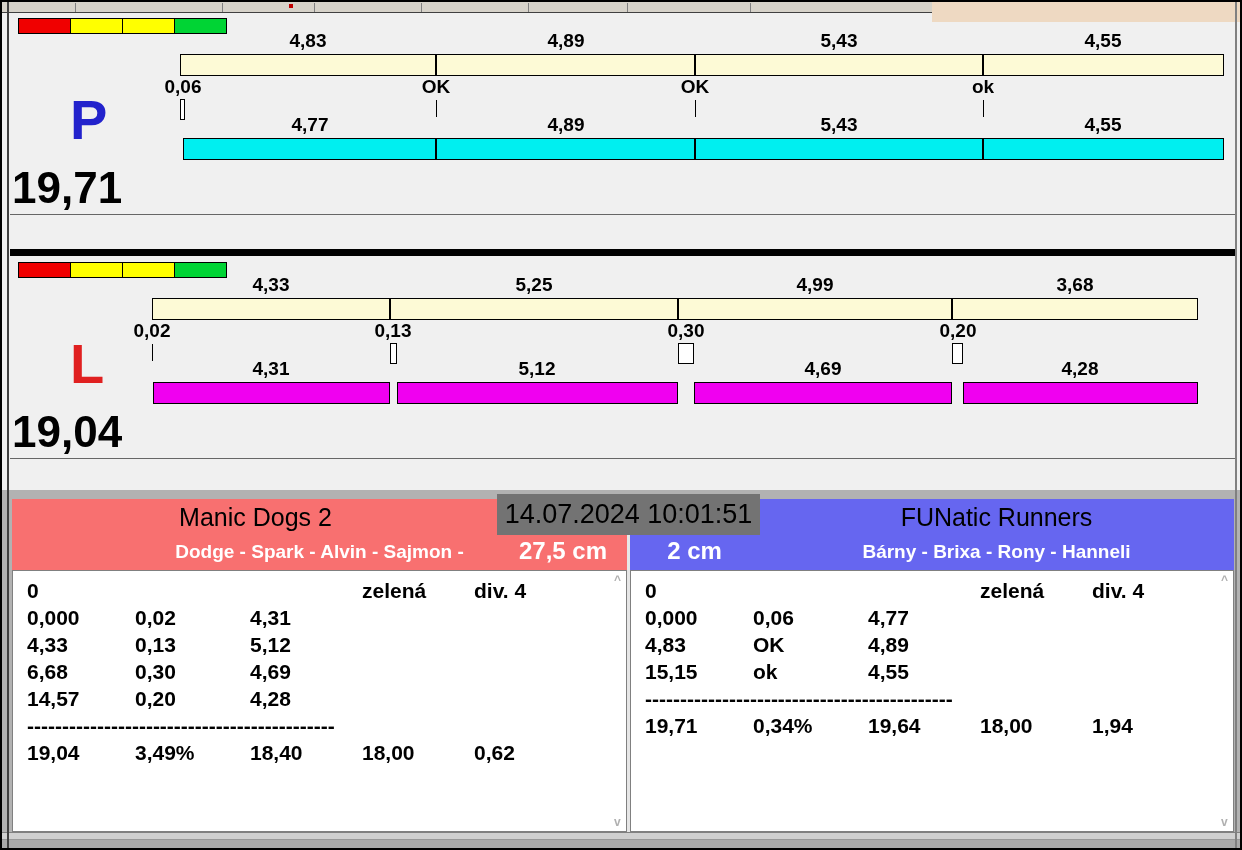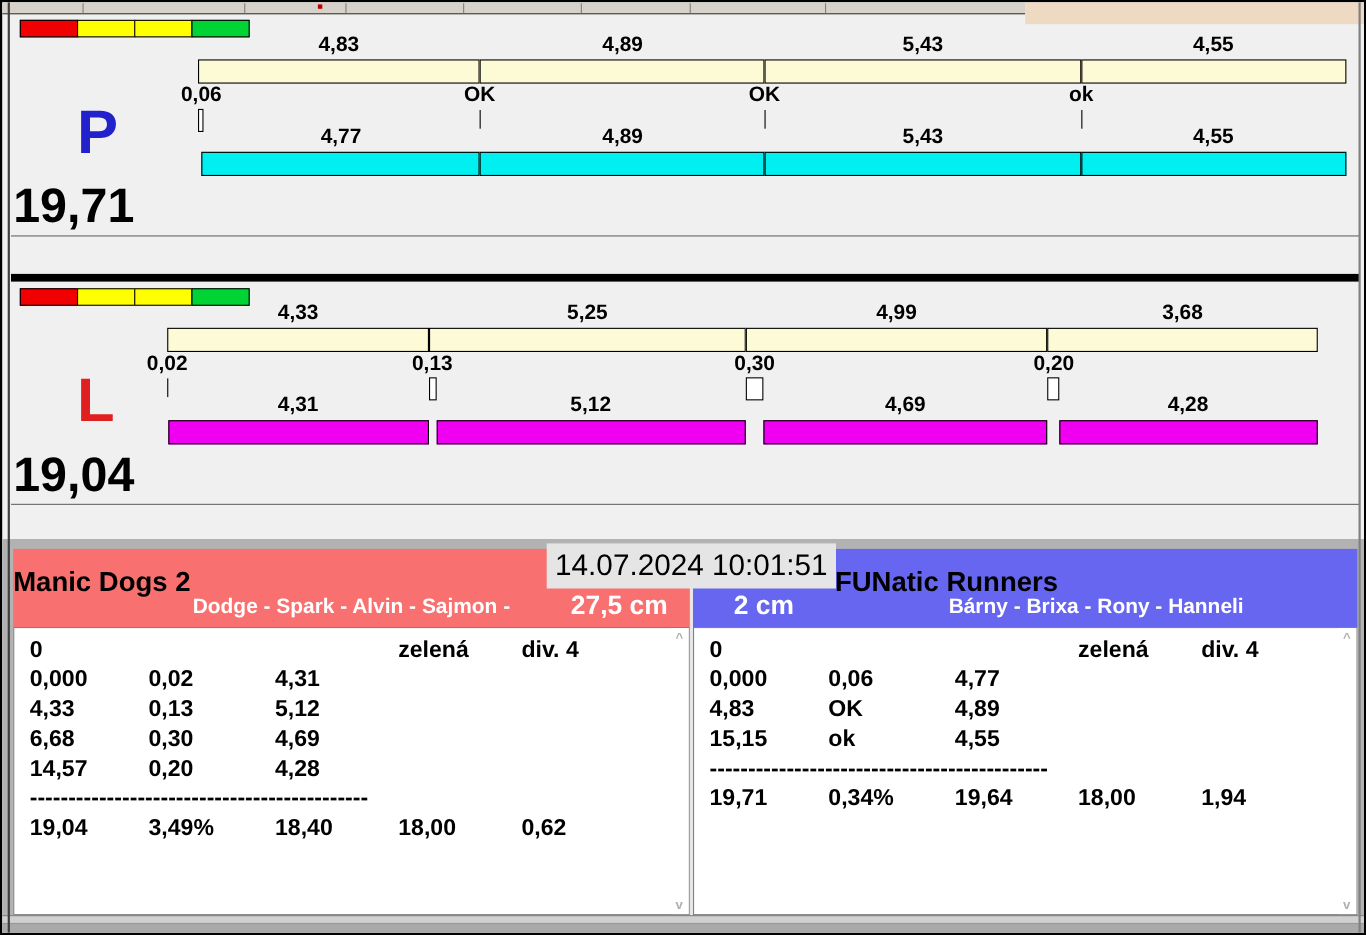--- a/index.html
+++ b/index.html
@@ -28,30 +28,30 @@
   .lane-total{position:absolute;left:10px;top:152px;font-size:44px;font-weight:bold;color:#000;line-height:1}
   .lane-line{position:absolute;left:8px;right:8px;top:200px;height:1px;background:#666}
   .black-divider{position:absolute;left:8px;top:247px;width:1226px;height:7px;background:#000}
 
   
   .bottom-region{position:absolute;left:0;top:488px;width:1242px;height:362px;background:#b2b2b2}
   .panel-gap{position:absolute;left:625px;top:9px;width:3px;height:333px;background:#e6e6e6}
   .team-header{position:absolute;top:9px;height:71px}
   #team0{left:10px;width:615px}
   #team1{left:628px;width:604px}
-  .team-title{position:absolute;top:16px;font-size:25px;font-weight:bold;color:#000;text-align:left;white-space:nowrap}
+  .team-title{position:absolute;top:4px;font-size:25px;font-weight:normal;color:#000;text-align:center;white-space:nowrap}
   #team0 .team-title{left:0;width:487px}
   #team1 .team-title{left:129px;width:475px}
   .team-dogs{position:absolute;top:42px;font-size:19px;font-weight:bold;color:#fff;text-align:center;white-space:nowrap}
   #team0 .team-dogs{left:0;width:615px}
   #team1 .team-dogs{left:129px;width:475px}
   .team-cm{position:absolute;top:38px;font-size:24px;font-weight:bold;color:#fff;text-align:center;white-space:nowrap}
   #team0 .team-cm{left:487px;width:128px}
   #team1 .team-cm{left:0;width:129px}
-  .date-box{position:absolute;left:495px;top:4px;width:263px;height:41px;background:#e5e5e5;color:#000;font-size:27px;line-height:41px;text-align:center;white-space:nowrap}
+  .date-box{position:absolute;left:495px;top:4px;width:263px;height:41px;background:#737373;color:#000;font-size:27px;line-height:41px;text-align:center;white-space:nowrap}
 
   .results{position:absolute;top:80px;height:262px;background:#fff;border:1px solid #808080}
   #results0{left:10px;width:615px}
   #results1{left:628px;width:604px}
   .rtable{position:absolute;left:14px;top:8px;right:20px}
   .trow{height:27px;font-size:21px;font-weight:bold;color:#000;white-space:nowrap}
   .tcell{display:inline-block}
   .scroll{position:absolute;right:0;top:0;width:16px;height:100%;background:#fff}
   .scroll .up,.scroll .down{position:absolute;left:4px;color:#b0b0b0;font-size:12px;font-weight:bold;line-height:1}
   .scroll .up{top:3px}

